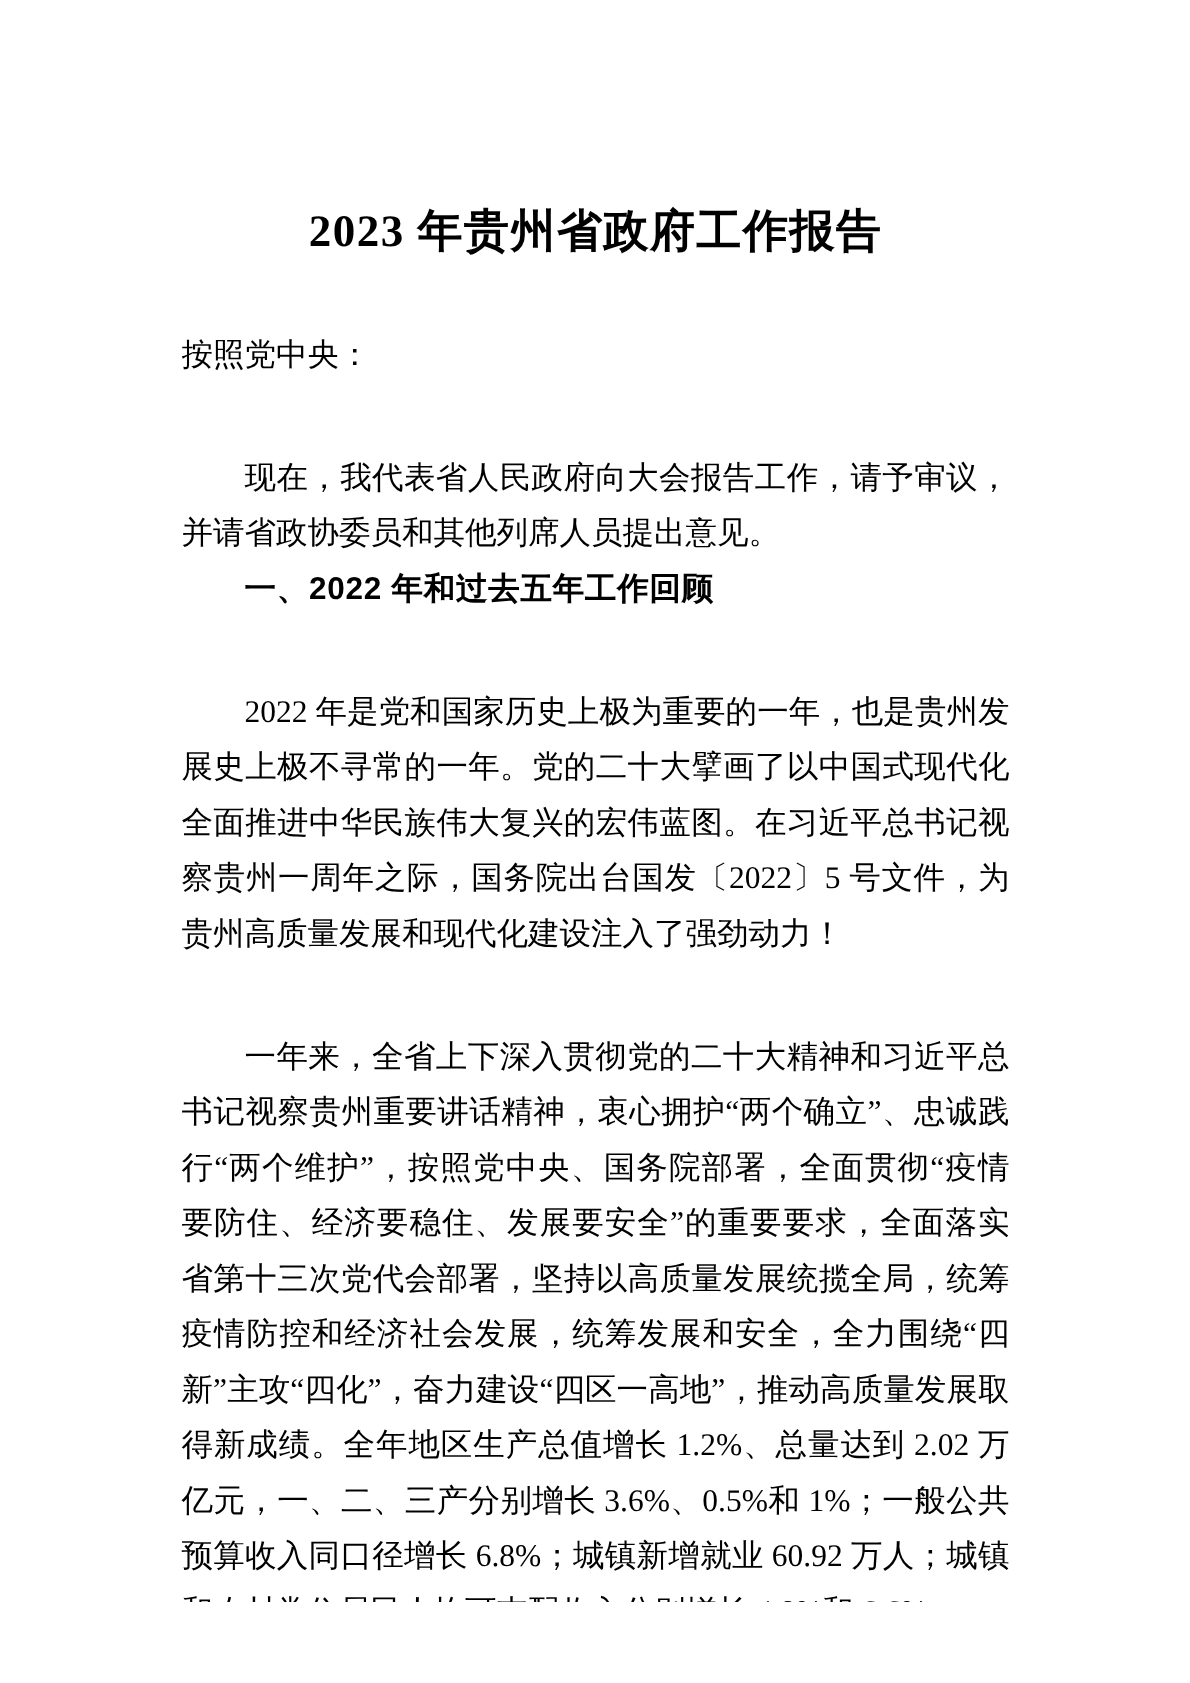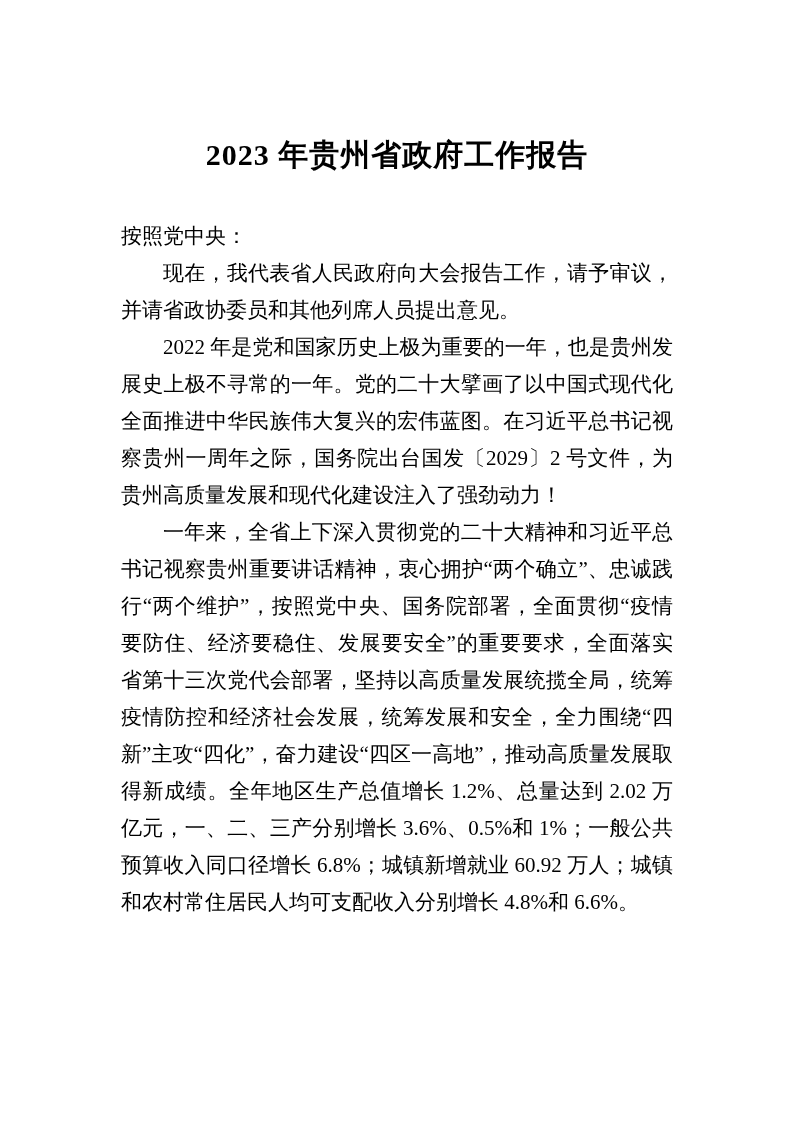--- a/index.html
+++ b/index.html
@@ -38,32 +38,34 @@
     color: #000000;
   }
   .doc-body p {
     margin: 0;
   }
   .para.salutation {
     text-indent: 0;
   }
   .para.body {
     text-indent: 2em;
+    margin-top: 45px;
   }
   .para.heading {
     text-indent: 2em;
     font-weight: bold;
     font-family: "Liberation Sans", "DejaVu Sans", sans-serif;
     letter-spacing: 0.5px;
   }
 </style>
 </head>
 <body>
 
 <div class="page">
   <h1 class="doc-title">2023 年贵州省政府工作报告</h1>
   <div class="doc-body">
       <p class="para salutation">按照党中央：</p>
       <p class="para body">现在，我代表省人民政府向大会报告工作，请予审议，并请省政协委员和其他列席人员提出意见。</p>
-      <p class="para body">2022 年是党和国家历史上极为重要的一年，也是贵州发展史上极不寻常的一年。党的二十大擘画了以中国式现代化全面推进中华民族伟大复兴的宏伟蓝图。在习近平总书记视察贵州一周年之际，国务院出台国发〔2029〕2 号文件，为贵州高质量发展和现代化建设注入了强劲动力！</p>
+      <p class="para heading">一、2022 年和过去五年工作回顾</p>
+      <p class="para body">2022 年是党和国家历史上极为重要的一年，也是贵州发展史上极不寻常的一年。党的二十大擘画了以中国式现代化全面推进中华民族伟大复兴的宏伟蓝图。在习近平总书记视察贵州一周年之际，国务院出台国发〔2022〕5 号文件，为贵州高质量发展和现代化建设注入了强劲动力！</p>
       <p class="para body">一年来，全省上下深入贯彻党的二十大精神和习近平总书记视察贵州重要讲话精神，衷心拥护“两个确立”、忠诚践行“两个维护”，按照党中央、国务院部署，全面贯彻“疫情要防住、经济要稳住、发展要安全”的重要要求，全面落实省第十三次党代会部署，坚持以高质量发展统揽全局，统筹疫情防控和经济社会发展，统筹发展和安全，全力围绕“四新”主攻“四化”，奋力建设“四区一高地”，推动高质量发展取得新成绩。全年地区生产总值增长 1.2%、总量达到 2.02 万亿元，一、二、三产分别增长 3.6%、0.5%和 1%；一般公共预算收入同口径增长 6.8%；城镇新增就业 60.92 万人；城镇和农村常住居民人均可支配收入分别增长 4.8%和 6.6%。</p>
     </div>
 </div>
 
 </body></html>

